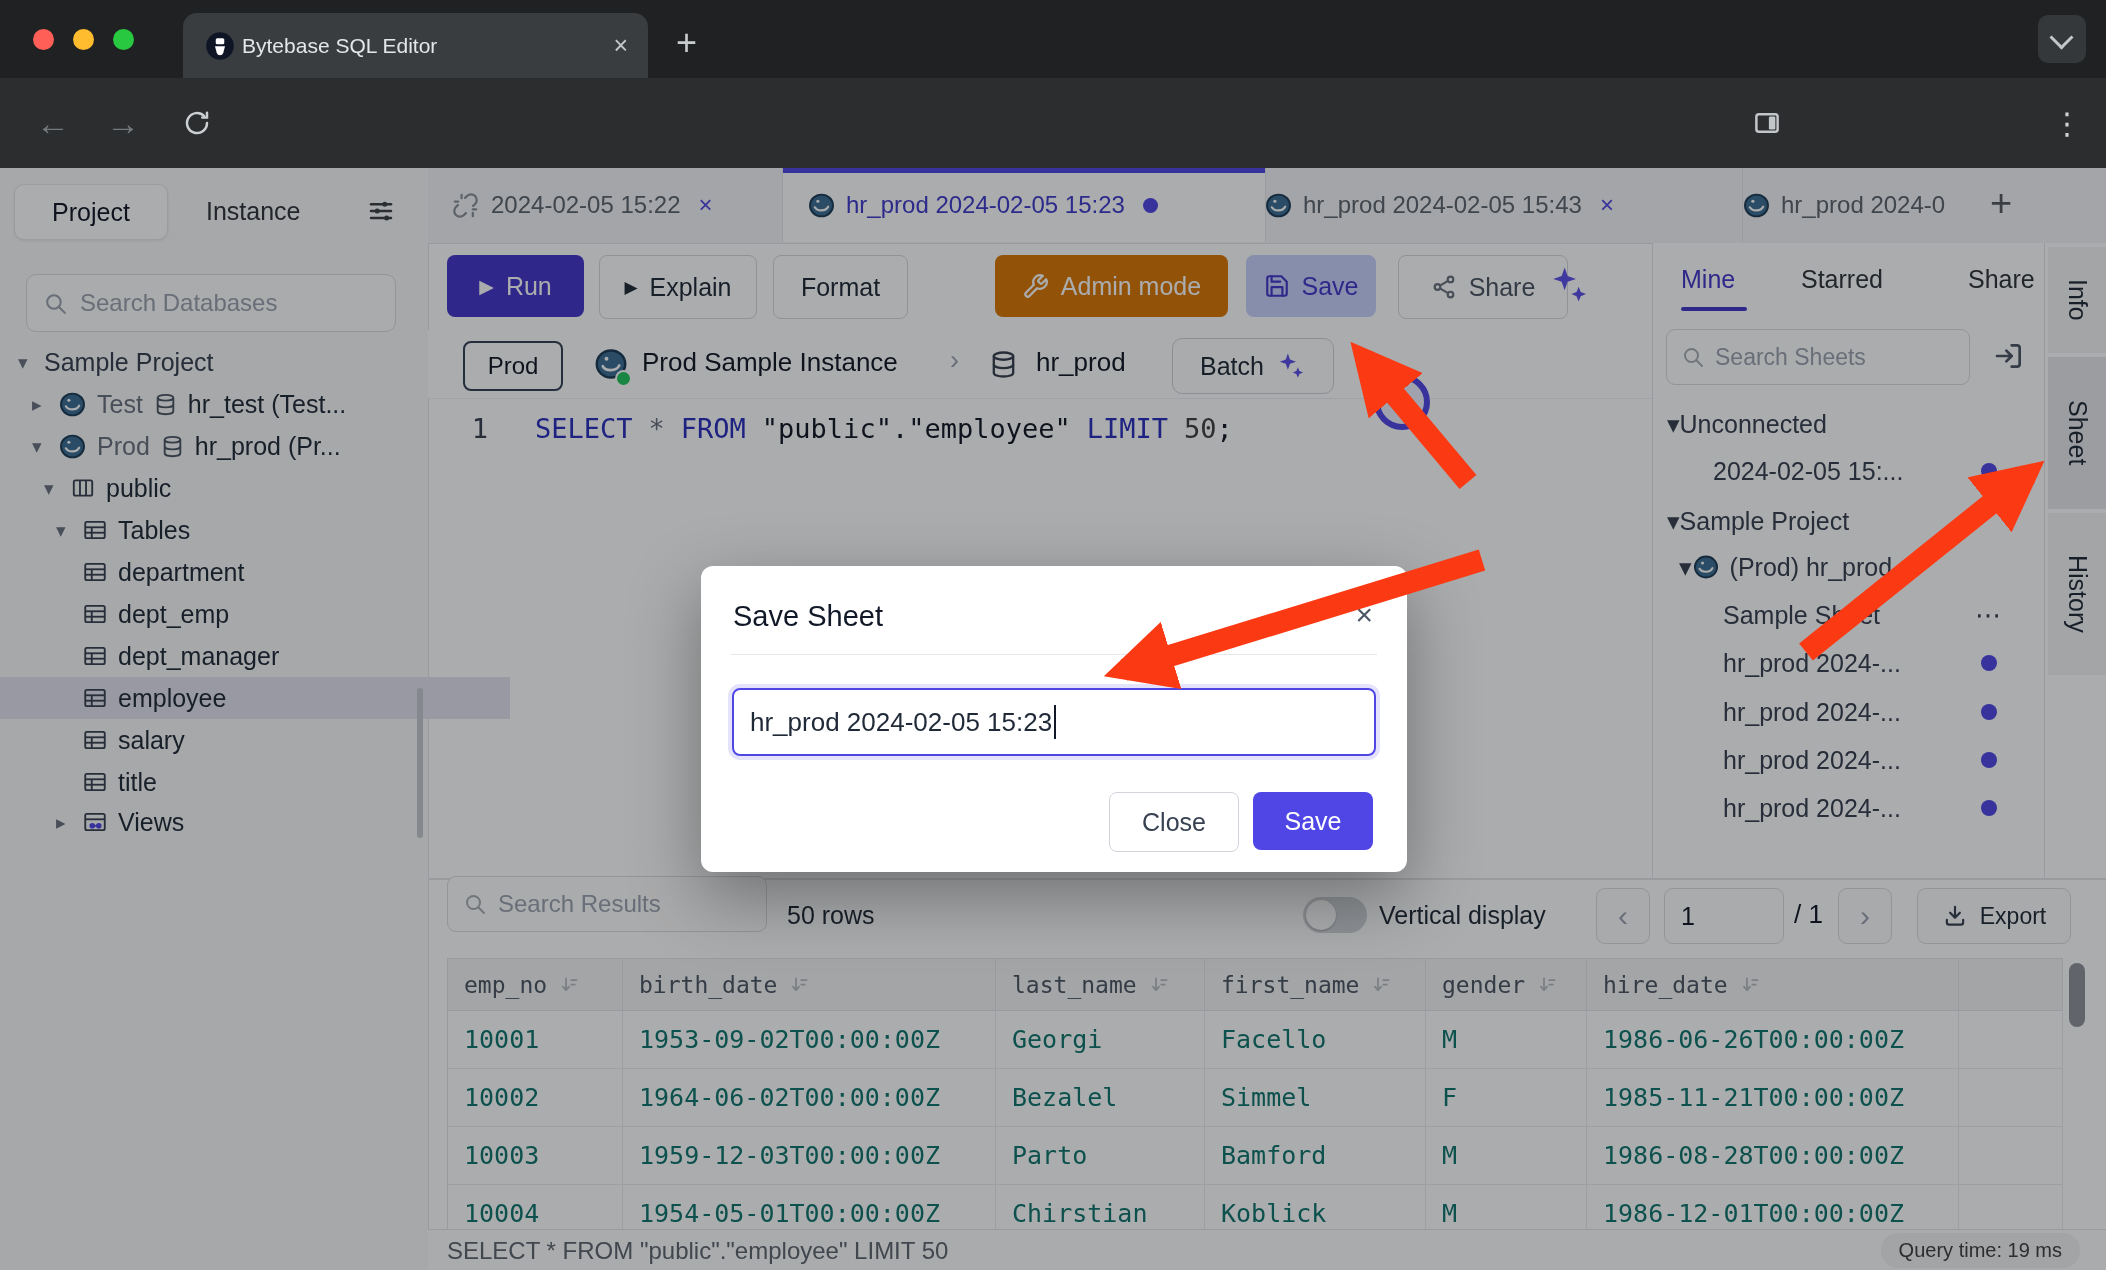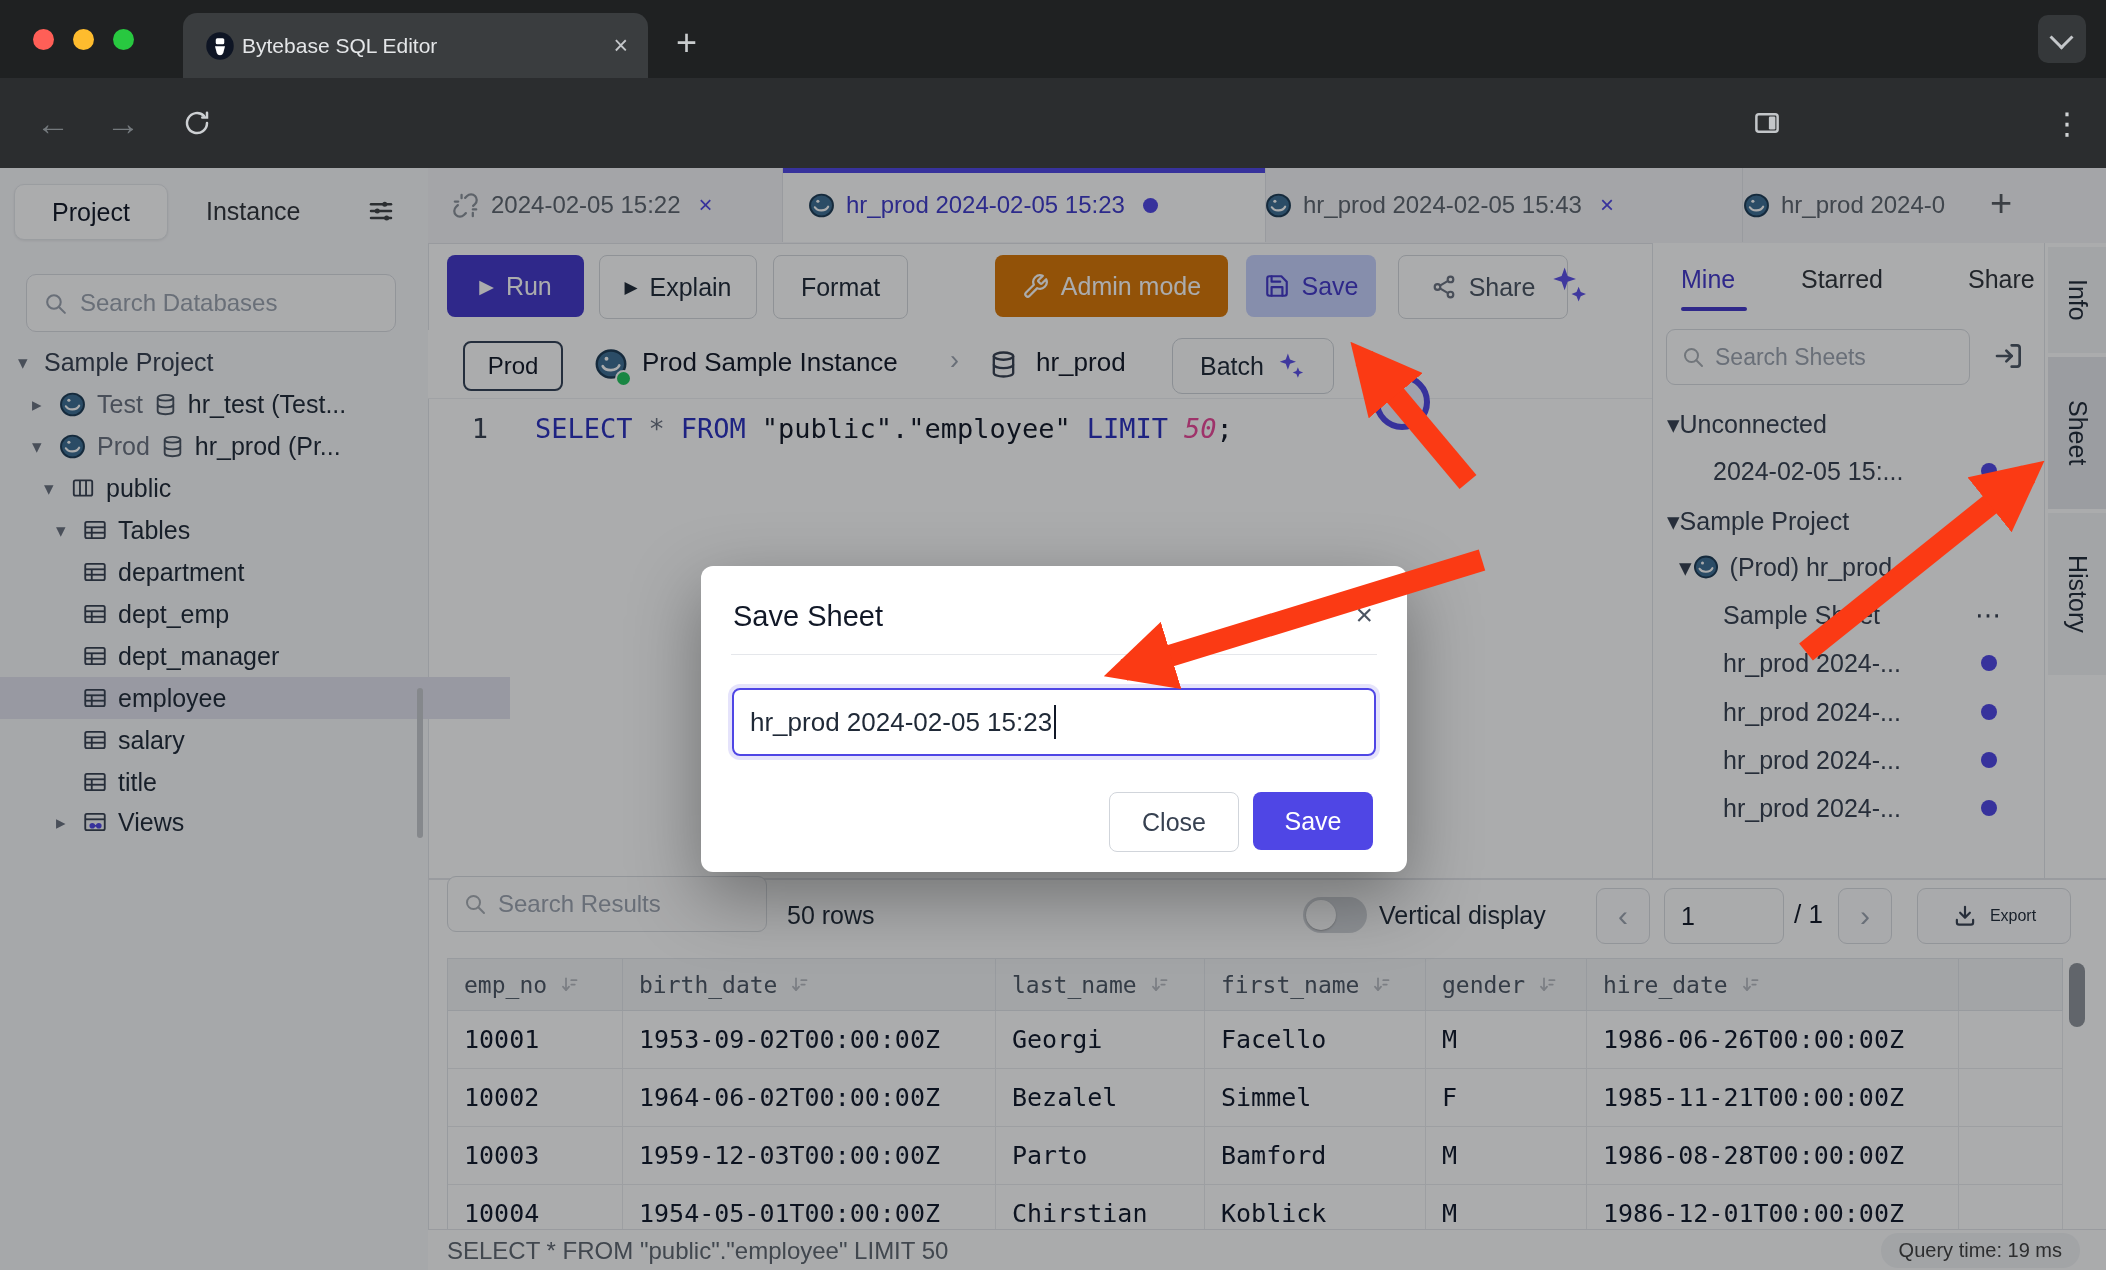--- a/index.html
+++ b/index.html
@@ -59,21 +59,21 @@
   .bc-row{position:absolute;left:428px;top:162px;width:1224px;height:68px;border-bottom:1px solid #eef0f3;background:#fff;}
   .envtag{position:absolute;left:35px;top:11px;width:96px;height:46px;border:2px solid #334155;border-radius:8px;display:flex;align-items:center;justify-content:center;font-size:24px;color:#111827;}
   .bc-txt{font-size:26px;color:#111827;}
   .batch{position:absolute;left:744px;top:8px;width:160px;height:54px;border:1.5px solid #cfd3d9;border-radius:10px;display:flex;align-items:center;justify-content:center;gap:12px;font-size:25px;color:#1f2937;background:#fdfdfe;}
   .bluering{position:absolute;left:946px;top:44px;width:44px;height:44px;border:6px solid #4f46e5;border-radius:50%;background:#eef0ff;}
 
   
   .code-line{position:absolute;left:428px;top:240px;width:1224px;height:40px;font-family:"DejaVu Sans Mono",monospace;font-size:27px;display:flex;align-items:center;}
   .gut{width:60px;text-align:right;color:#374151;flex:none;}
   .toks{display:flex;column-gap:16px;margin-left:47px;}
-  .kw{color:#2a2fbe;} .op{color:#6b7280;} .idt{color:#111827;} .num{color:#ec4899;font-style:italic;}
+  .kw{color:#2a2fbe;} .op{color:#6b7280;} .idt{color:#111827;} .num{color:#404040;}
 
   
   .spanel{position:absolute;left:1652px;top:75px;width:392px;height:635px;background:#fff;border-left:1px solid #e3e6ea;}
   .sp-tab{position:absolute;top:22px;font-size:25px;color:#30343b;}
   .sp-tab.on{color:#4338ca;}
   .sp-underline{position:absolute;left:28px;top:64px;width:66px;height:4px;background:#4338ca;border-radius:2px;}
   .sp-search{position:absolute;left:13px;top:86px;width:302px;height:54px;border:1.5px solid #d9dce1;border-radius:9px;display:flex;align-items:center;overflow:hidden;}
   .srow{position:absolute;left:0;width:390px;height:46px;display:flex;align-items:center;font-size:25px;color:#374151;}
   .sdot{position:absolute;left:328px;width:16px;height:16px;border-radius:50%;background:#4f46e5;}
   .smore{position:absolute;left:322px;color:#374151;font-size:26px;letter-spacing:2px;}
@@ -87,21 +87,21 @@
   
   .res-top{position:absolute;left:428px;top:710px;width:1678px;height:2px;background:#e4e6ea;}
   .rc-input{position:absolute;border:1.5px solid #d9dce1;border-radius:9px;background:#fdfdfe;display:flex;align-items:center;}
   .rc-btn{position:absolute;top:720px;height:54px;border:1.5px solid #d9dce1;border-radius:9px;background:#fcfcfd;display:flex;align-items:center;justify-content:center;color:#9ca3af;font-size:30px;}
   .toggle{position:absolute;left:1303px;top:729px;width:64px;height:36px;border-radius:18px;background:#d2d5da;}
   .knob{position:absolute;left:3px;top:3px;width:30px;height:30px;border-radius:50%;background:#fff;box-shadow:0 1px 2px rgba(0,0,0,.25);}
   .rtable{position:absolute;left:447px;top:790px;width:1615px;height:271px;overflow:hidden;display:grid;
     grid-template-columns:175px 373px 209px 221px 161px 372px 104px;grid-template-rows:52px repeat(4,58px);
     border-top:1px solid #e3e6ea;border-left:1px solid #e3e6ea;font-family:"DejaVu Sans Mono",monospace;}
   .th{background:#f3f4f6;border-right:1px solid #e3e6ea;border-bottom:1px solid #e3e6ea;display:flex;align-items:center;padding-left:16px;font-size:23px;color:#4b5563;gap:12px;}
-  .td{background:#fff;border-right:1px solid #eaecef;border-bottom:1px solid #eaecef;display:flex;align-items:center;padding-left:16px;font-size:25px;color:#0f172a;}
+  .td{background:#fff;border-right:1px solid #eaecef;border-bottom:1px solid #eaecef;display:flex;align-items:center;padding-left:16px;font-size:25px;color:#0f766e;}
   .sort-ic{width:21px;height:21px;color:#b6bac0;}
   .res-thumb{position:absolute;left:2069px;top:795px;width:16px;height:64px;border-radius:8px;background:#8f949b;}
 
   
   .statusbar{position:absolute;left:428px;top:1061px;width:1678px;height:41px;background:#fdfdfe;border-top:1px solid #e4e6ea;display:flex;align-items:center;}
   .st-left{margin-left:19px;font-size:24px;color:#5f6670;}
   .st-pill{position:absolute;right:26px;top:3px;height:35px;border-radius:17px;background:#f2f3f5;display:flex;align-items:center;padding:0 18px;font-size:20px;color:#404040;}
 
   
   .dim{position:absolute;left:0;top:168px;width:2106px;height:1102px;background:rgba(9,11,16,.34);z-index:40;}
@@ -641,21 +641,21 @@
     <div class="toggle">
         <div class="knob"></div>
       </div>
     <span style="position:absolute;left:1379px;top:733px;font-size:25px;color:#1f2937">Vertical display</span>
     <div class="rc-btn" style="left:1596px;width:52px">‹</div>
     <div class="rc-input" style="left:1664px;top:720px;width:118px;height:54px">
       <span style="margin-left:16px;font-size:25px;color:#111827">1</span>
     </div>
     <span style="position:absolute;left:1794px;top:731px;font-size:26px;color:#111827">/ 1</span>
     <div class="rc-btn" style="left:1838px;width:52px">›</div>
-    <div class="rc-btn" style="left:1917px;width:152px;color:#1f2937;font-size:16px;gap:12px">
+    <div class="rc-btn" style="left:1917px;width:152px;color:#1f2937;font-size:23px;gap:12px">
       <span class="ic" style="width:26px;height:26px;color:#374151">
           <svg>
             <use href="#i-dl"></use>
           </svg>
         </span>
       <span>Export</span>
     </div>
 
     <div class="rtable">
       <div class="th">

